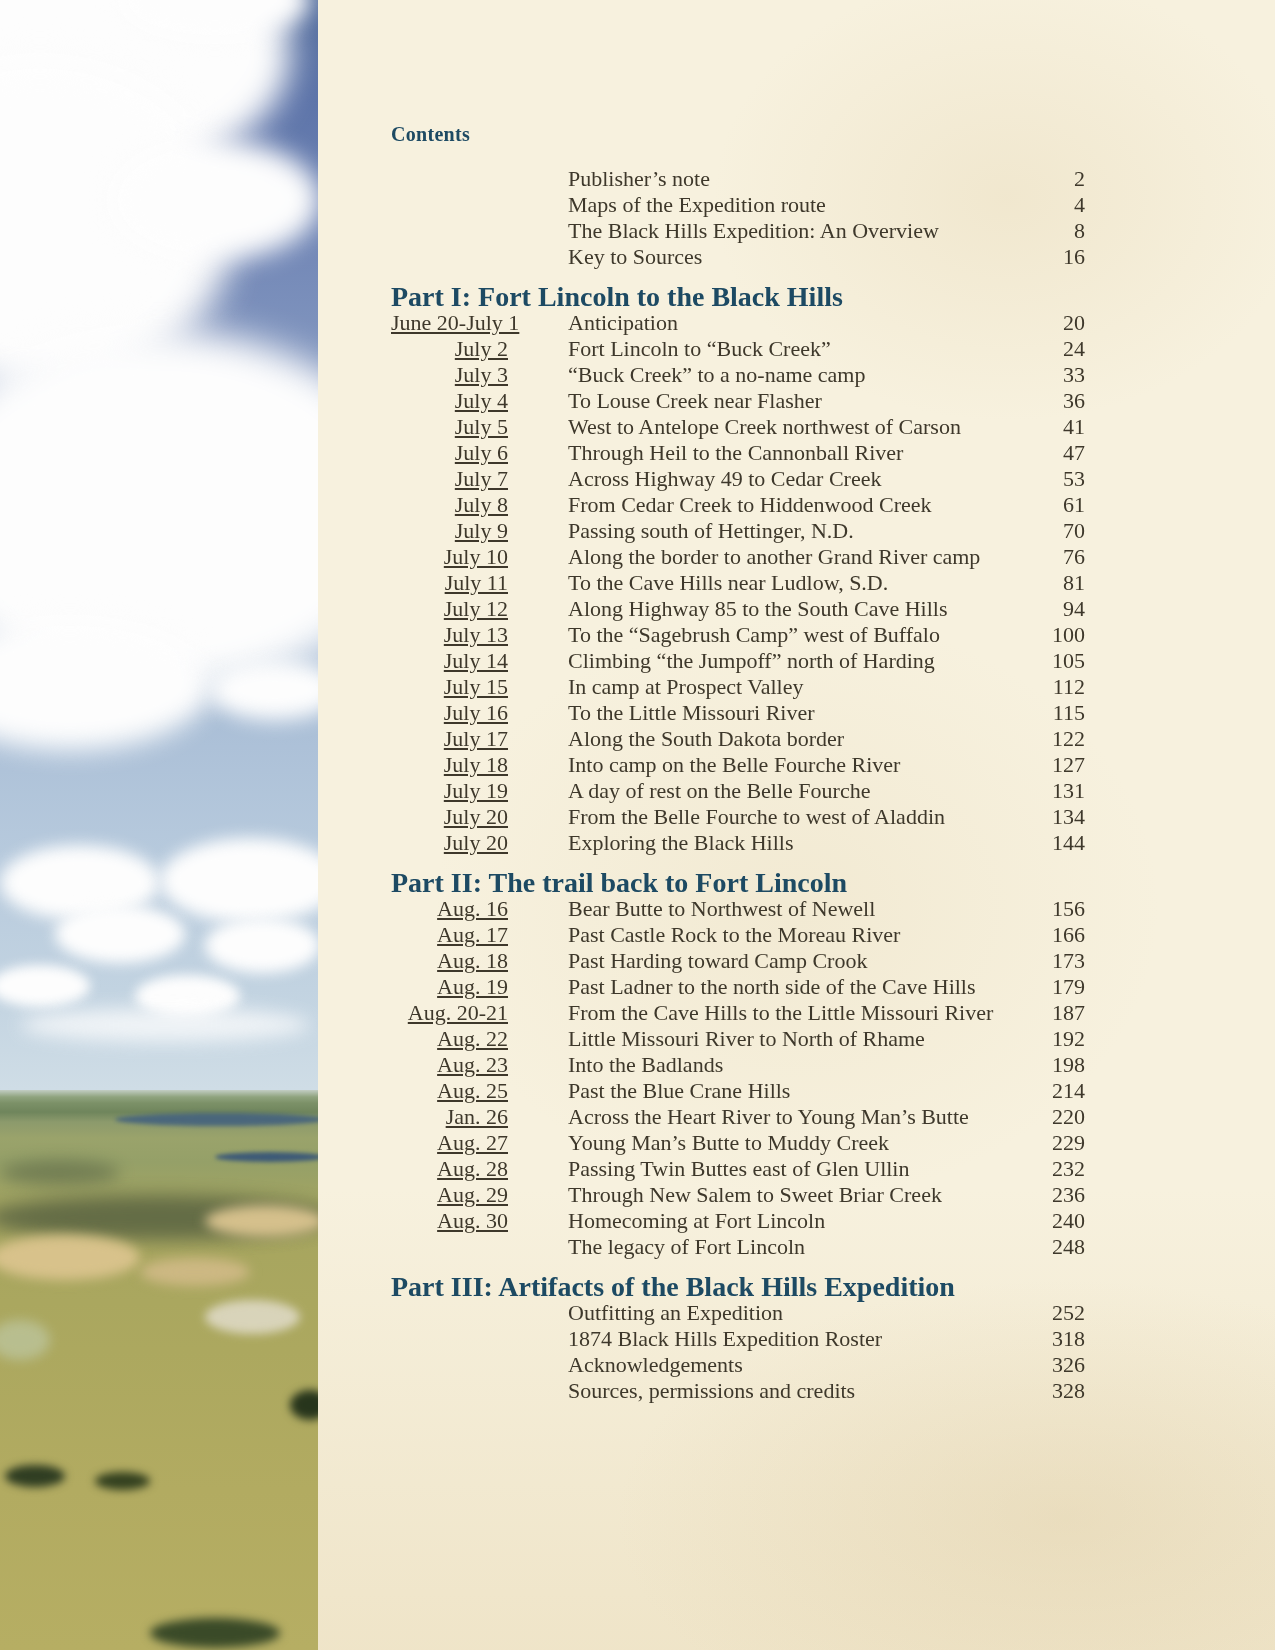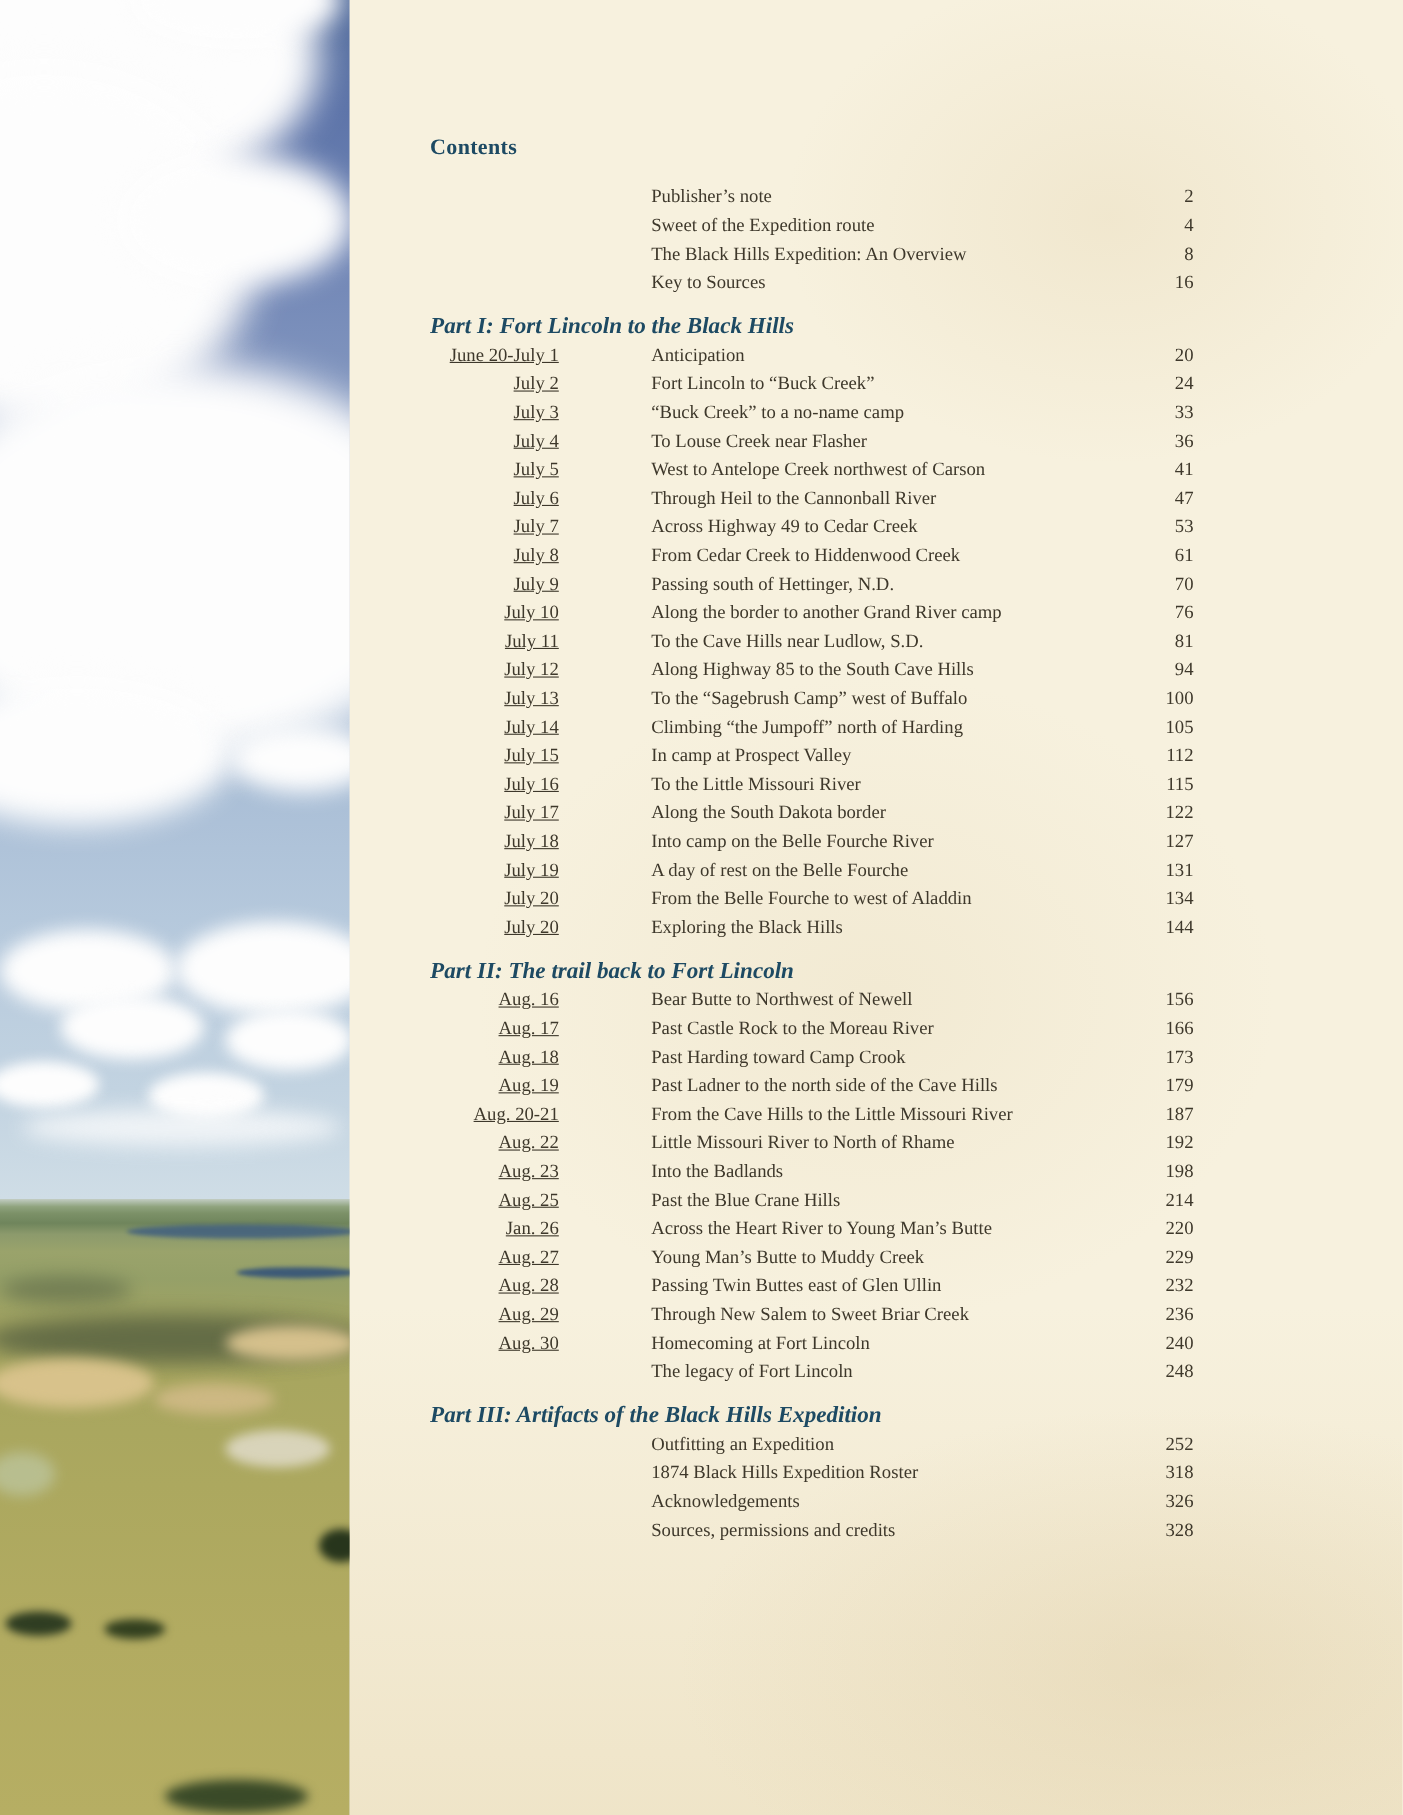--- a/index.html
+++ b/index.html
@@ -54,25 +54,25 @@
   .content{position:absolute;left:318px;top:0;width:957px;height:1650px;
     background-color:#f7f1de;
     background-image:
       radial-gradient(ellipse 420px 320px at 72% 12%, rgba(224,206,166,.28), transparent 70%),
       radial-gradient(ellipse 520px 420px at 50% 55%, rgba(224,208,170,.22), transparent 70%),
       radial-gradient(ellipse 640px 340px at 78% 92%, rgba(219,200,158,.35), transparent 70%),
       linear-gradient(180deg, rgba(255,255,255,0) 72%, rgba(226,208,165,.38) 100%);}
   .content-inner{padding:118px 0 0 73px;width:694px;}
   h1.contents-title{margin:0 0 16px 0;font-size:20px;line-height:32px;font-weight:bold;
     color:#1d4a63;letter-spacing:.3px;}
-  .toc-row{display:flex;align-items:baseline;font-size:17px;line-height:26px;color:#3e382b;gap:24px;}
+  .toc-row{display:flex;align-items:baseline;font-size:22px;line-height:26px;color:#3e382b;}
   .toc-row .date{width:117px;text-align:right;white-space:nowrap;flex:0 0 auto;text-decoration:underline;}
   .toc-row .title{flex:1 1 auto;margin-left:60px;}
   .toc-row .page-num{flex:0 0 auto;text-align:right;min-width:44px;margin-left:12px;}
-  .part-heading{margin-top:13px;font-size:21px;line-height:27px;font-weight:bold;color:#1d4a63;font-style:italic;}
+  .part-heading{margin-top:13px;font-size:28px;line-height:27px;font-weight:bold;color:#1d4a63;}
   .gap-top{}
 </style>
 </head>
 <body>
 
 <div class="photo">
   <div class="sky"></div>
   <div class="cloud s2"></div>
   <div class="cloud c1"></div>
   <div class="cloud c4"></div>
@@ -109,21 +109,21 @@
   <div class="content-inner">
     <h1 class="contents-title">Contents</h1>
     <div id="toc">
         <div class="toc-row">
           <span class="date"></span>
           <span class="title">Publisher’s note</span>
           <span class="page-num">2</span>
         </div>
         <div class="toc-row">
           <span class="date"></span>
-          <span class="title">Sweet of the Expedition route</span>
+          <span class="title">Maps of the Expedition route</span>
           <span class="page-num">4</span>
         </div>
         <div class="toc-row">
           <span class="date"></span>
           <span class="title">The Black Hills Expedition: An Overview</span>
           <span class="page-num">8</span>
         </div>
         <div class="toc-row">
           <span class="date"></span>
           <span class="title">Key to Sources</span>

